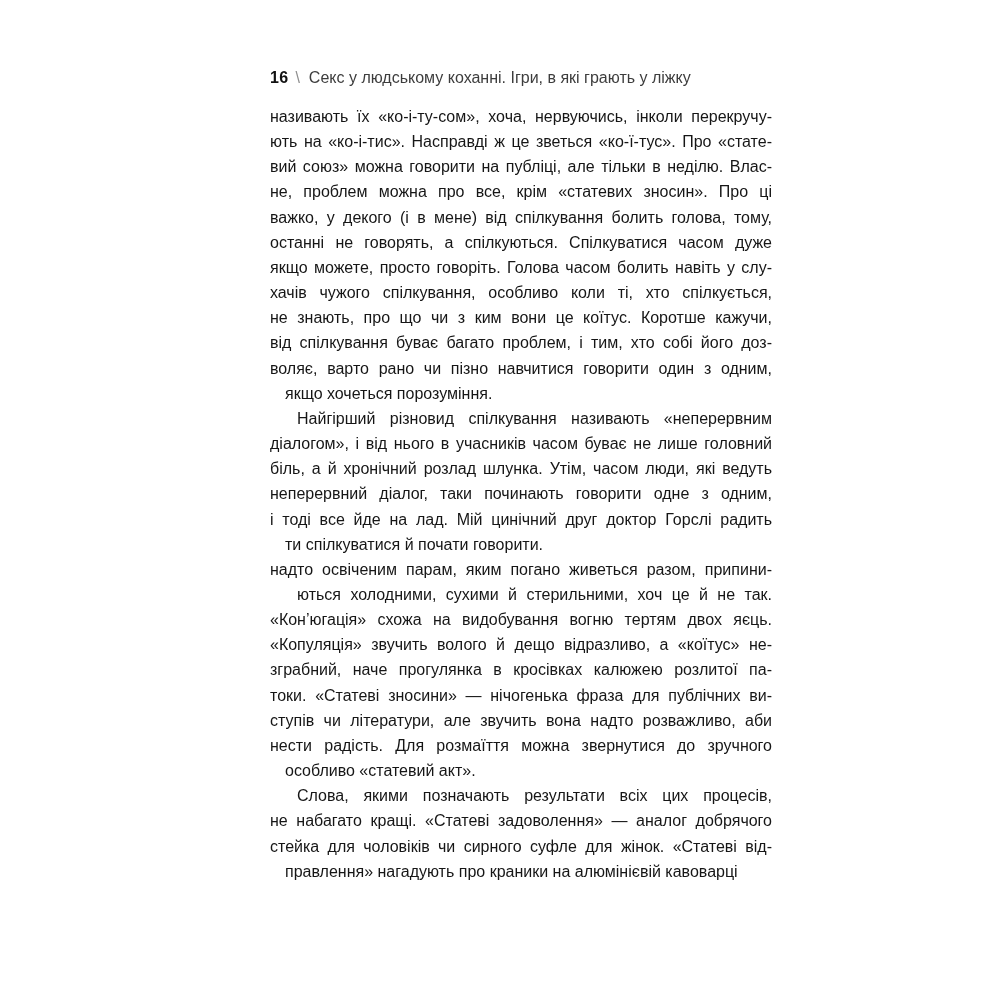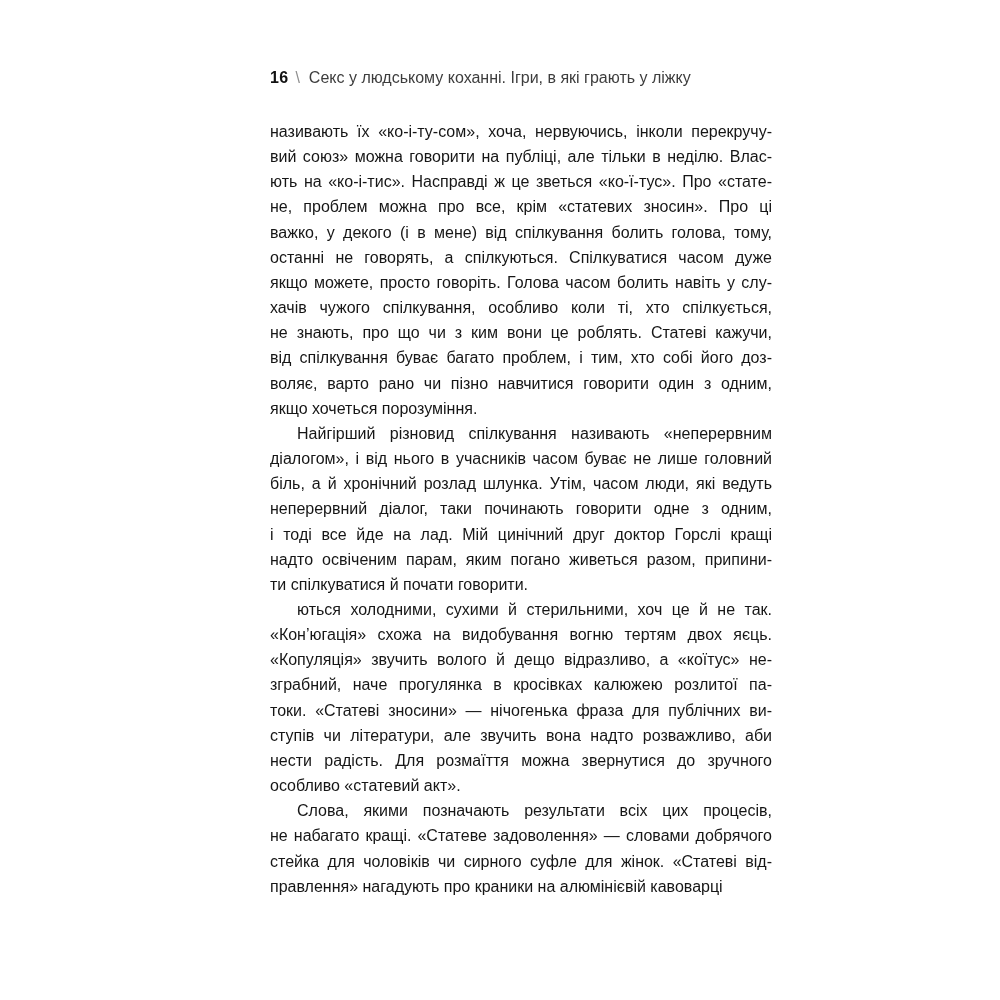--- a/index.html
+++ b/index.html
@@ -34,82 +34,83 @@
   .header-sep {
     color: #8f8f8f;
     margin: 0 9px 0 7px;
   }
   .header-title {
     color: #3d3d3d;
   }
   .page-body {
     position: absolute;
     left: 270px;
-    top: 119px;
+    top: 104px;
     width: 502px;
     font-size: 16px;
     line-height: 25.15px;
     color: #161616;
   }
   .paragraph {
     margin: 0;
     padding: 0;
   }
   .line {
     text-align: justify;
     text-align-last: justify;
   }
   .line.last {
     text-align-last: left;
+    margin-left: 15px;
   }
   .paragraph.indent .line:first-child {
     text-indent: 27px;
   }
 </style>
 </head>
 <body>
 
 <div class="page">
   <div class="running-header">
     <span class="page-number">16</span><span class="header-sep">\</span><span class="header-title">Секс у людському коханні. Ігри, в які грають у ліжку</span>
   </div>
   <div class="page-body">
       <div class="paragraph">
         <div class="line">називають їх «ко-і-ту-сом», хоча, нервуючись, інколи перекручу-</div>
+        <div class="line">ють на «ко-і-тис». Насправді ж це зветься «ко-ї-тус». Про «стате-</div>
         <div class="line">вий союз» можна говорити на публіці, але тільки в неділю. Влас-</div>
-        <div class="line">ють на «ко-і-тис». Насправді ж це зветься «ко-ї-тус». Про «стате-</div>
         <div class="line">не, проблем можна про все, крім «статевих зносин». Про ці</div>
         <div class="line">важко, у декого (і в мене) від спілкування болить голова, тому,</div>
         <div class="line">останні не говорять, а спілкуються. Спілкуватися часом дуже</div>
         <div class="line">якщо можете, просто говоріть. Голова часом болить навіть у слу-</div>
         <div class="line">хачів чужого спілкування, особливо коли ті, хто спілкується,</div>
-        <div class="line">не знають, про що чи з ким вони це роблять. Статеві кажучи,</div>
+        <div class="line">не знають, про що чи з ким вони це коїтус. Коротше кажучи,</div>
         <div class="line">від спілкування буває багато проблем, і тим, хто собі його доз-</div>
         <div class="line">воляє, варто рано чи пізно навчитися говорити один з одним,</div>
         <div class="line last">якщо хочеться порозуміння.</div>
       </div>
       <div class="paragraph indent">
         <div class="line">Найгірший різновид спілкування називають «неперервним</div>
         <div class="line">діалогом», і від нього в учасників часом буває не лише головний</div>
         <div class="line">біль, а й хронічний розлад шлунка. Утім, часом люди, які ведуть</div>
         <div class="line">неперервний діалог, таки починають говорити одне з одним,</div>
-        <div class="line">і тоді все йде на лад. Мій цинічний друг доктор Горслі кращі</div>
+        <div class="line">і тоді все йде на лад. Мій цинічний друг доктор Горслі радить</div>
+        <div class="line last">ти спілкуватися й почати говорити.</div>
         <div class="line">надто освіченим парам, яким погано живеться разом, припини-</div>
-        <div class="line last">ти спілкуватися й почати говорити.</div>
       </div>
       <div class="paragraph indent">
         <div class="line">ються холодними, сухими й стерильними, хоч це й не так.</div>
         <div class="line">«Кон’югація» схожа на видобування вогню тертям двох яєць.</div>
         <div class="line">«Копуляція» звучить волого й дещо відразливо, а «коїтус» не-</div>
         <div class="line">зграбний, наче прогулянка в кросівках калюжею розлитої па-</div>
         <div class="line">токи. «Статеві зносини» — нічогенька фраза для публічних ви-</div>
         <div class="line">ступів чи літератури, але звучить вона надто розважливо, аби</div>
         <div class="line">нести радість. Для розмаїття можна звернутися до зручного</div>
         <div class="line last">особливо «статевий акт».</div>
       </div>
       <div class="paragraph indent">
         <div class="line">Слова, якими позначають результати всіх цих процесів,</div>
-        <div class="line">не набагато кращі. «Статеве задоволення» — словами добрячого</div>
+        <div class="line">не набагато кращі. «Статеві задоволення» — аналог добрячого</div>
         <div class="line">стейка для чоловіків чи сирного суфле для жінок. «Статеві від-</div>
         <div class="line last">правлення» нагадують про краники на алюмінієвій кавоварці</div>
       </div>
     </div>
 </div>
 
 </body></html>

